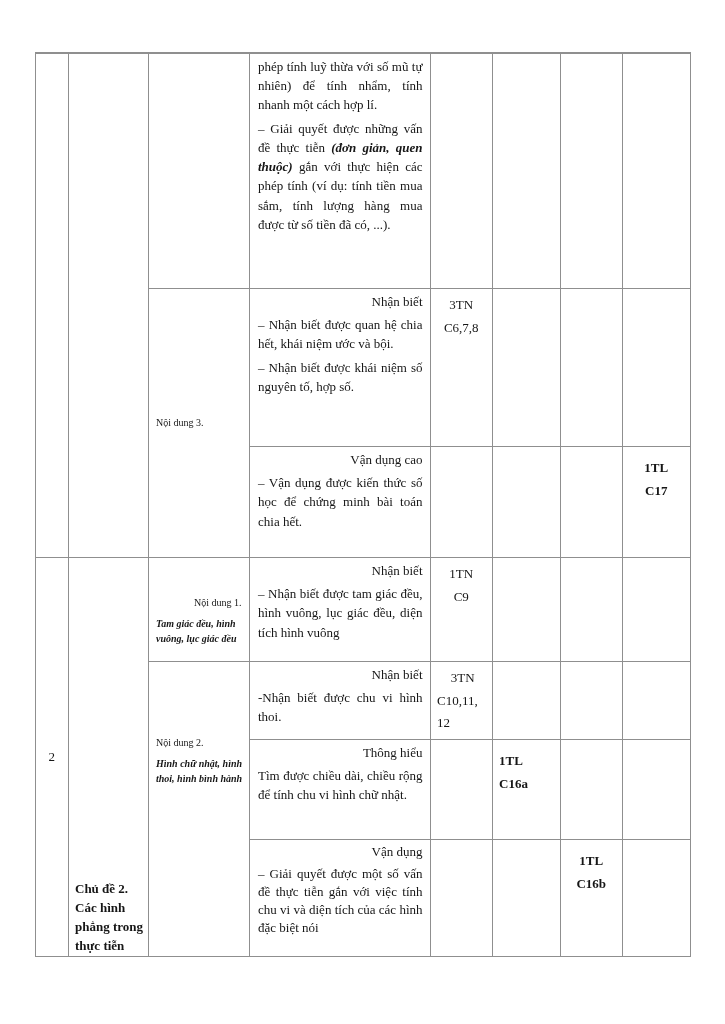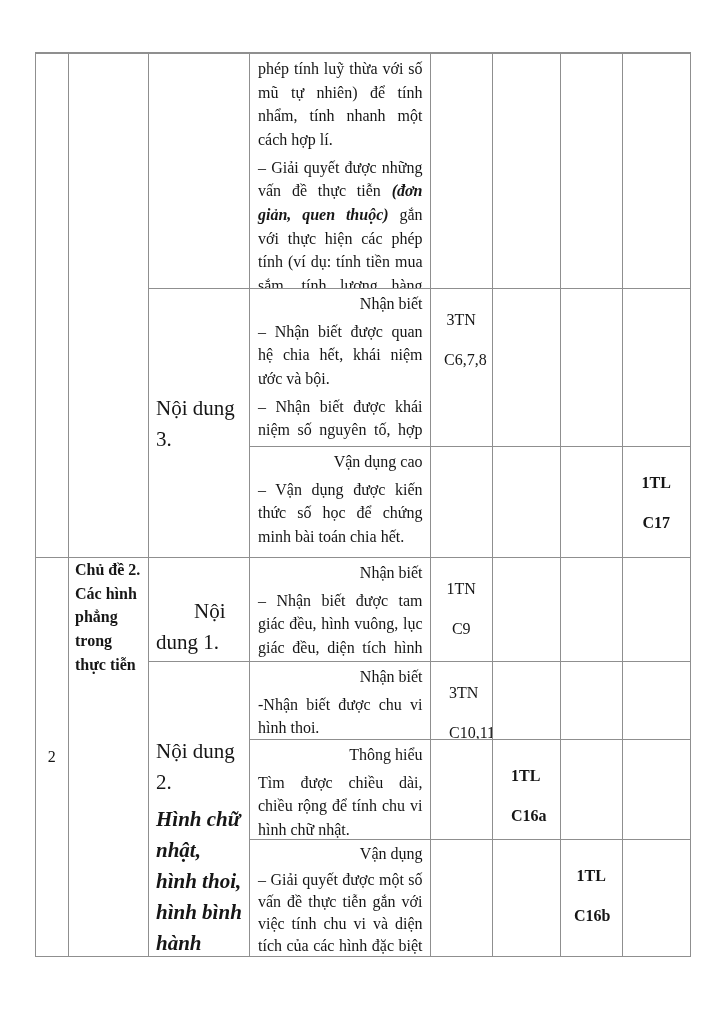--- a/index.html
+++ b/index.html
@@ -14,44 +14,44 @@
     display: grid;
     grid-template-columns: 31.5px 78.5px 99.5px 179.5px 60.5px 66.5px 60.5px 66.5px;
     grid-template-rows: 233.5px 156.5px 109.5px 102.5px 76.5px 98.5px 115.5px;
     gap: 1.5px;
     background: #8f8f8f;
     border: 1.5px solid #8f8f8f;
     border-top-width: 2px;
   }
   .cell {
     background: #ffffff; box-sizing: border-box; overflow: hidden;
-    font-size: 16px; line-height: 1.48;
+    font-size: 13px; line-height: 1.48;
   }
   
   .d { padding: 3px 7px 0 8px; text-align: justify; }
   .d p { margin: 0 0 4px 0; }
   .d p.hd { text-align: right; }
   .d.tight { line-height: 1.38; }
   .bi { font-weight: bold; font-style: italic; }
   
   .lvl { text-align: center; padding-top: 4px; line-height: 1.7; }
   .lvl.left { text-align: left; padding-left: 5px; padding-right: 2px; }
   .lvl.pt { padding-top: 9px; font-weight: bold; }
-  .lvl div { margin: 13px; }
+  .lvl div { margin: 1px; }
   
-  .nd { padding: 2px 3px 0 7px; font-size: 21px; }
+  .nd { padding: 2px 3px 0 7px; font-size: 10px; }
   .nd p { margin: 0; }
   .nd .ttl { font-weight: bold; font-style: italic; }
   .nd.mid { display: flex; flex-direction: column; justify-content: center; }
   .nd.pad { padding-top: 38px; }
   .nd .gap { margin-bottom: 6px; margin-top: 36px; }
   .nd .ind { text-indent: 38px; }
   
   .topic {
-    display: flex; flex-direction: column; justify-content: flex-start;
+    display: flex; flex-direction: column; justify-content: flex-end;
     padding: 0 3px 0 6px; font-weight: bold;
   }
   .stt { display: flex; align-items: center; justify-content: center; }
 </style>
 </head>
 <body>
 
 <div class="tbl">
 
   <div class="cell" style="grid-area:1/1/4/2"></div>

